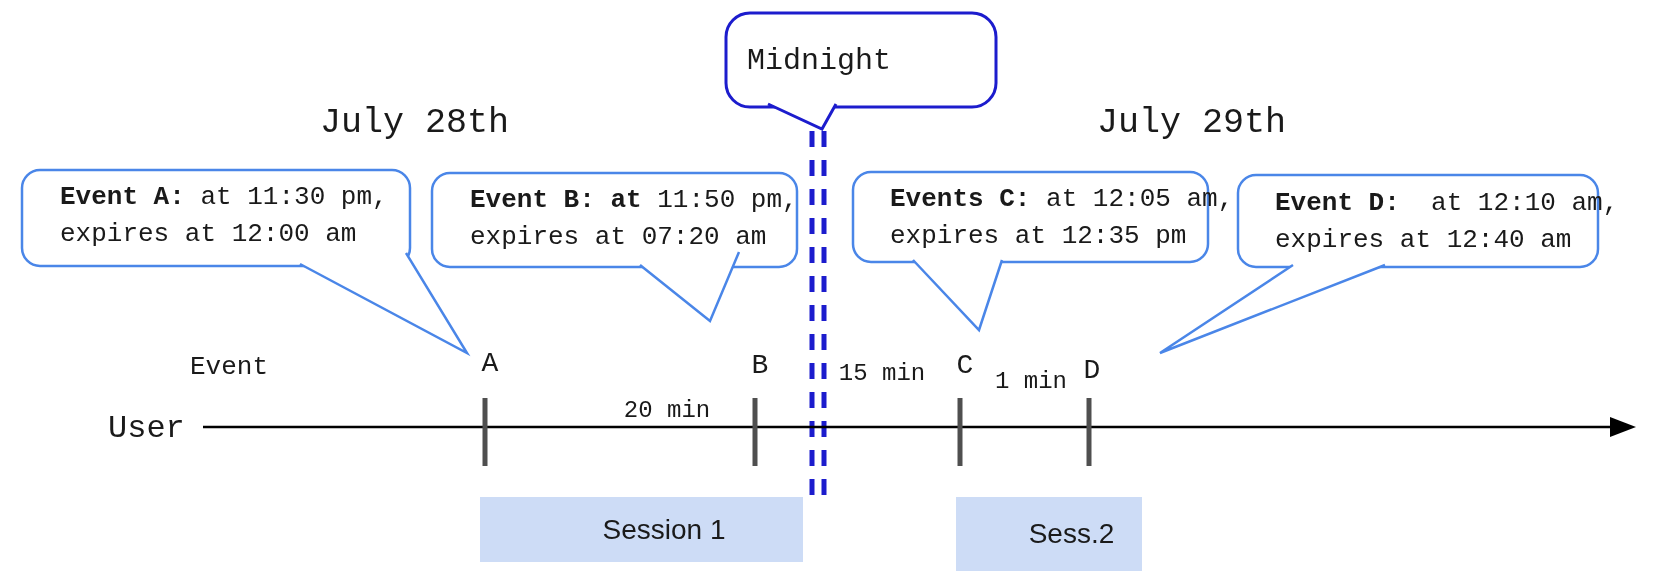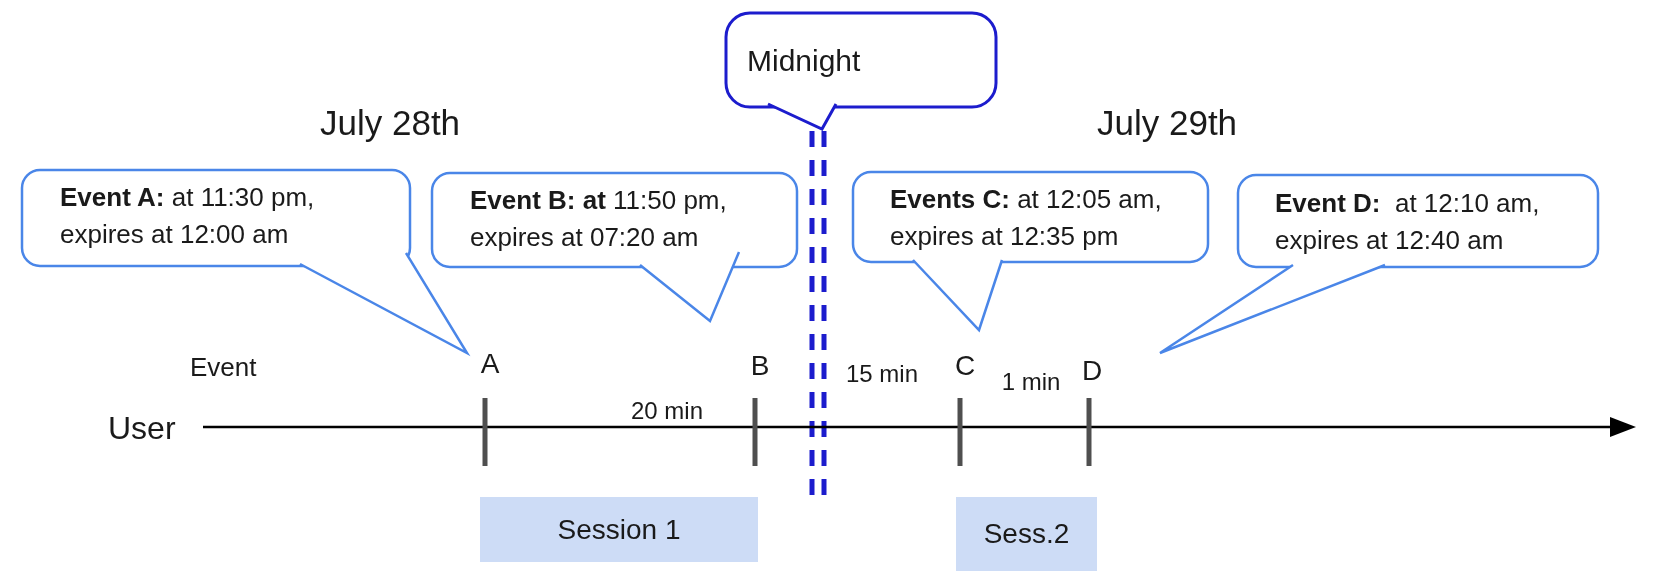--- a/index.html
+++ b/index.html
@@ -1,21 +1,21 @@
 <!DOCTYPE html>
 <html><head>
 <meta charset="utf-8">
 <style>
   html,body{margin:0;padding:0;background:#ffffff;}
   .stage{
     position:relative;width:1668px;height:578px;background:#ffffff;overflow:hidden;
     font-family:"Liberation Sans","DejaVu Sans",sans-serif;color:#1a1a1a;
   }
   .stage svg{position:absolute;left:0;top:0;}
-  .abs{position:absolute;white-space:nowrap;}
+  .abs{position:absolute;white-space:nowrap;font-family:Liberation Mono, monospace;}
 
   .day-title{font-size:35px;top:103px;}
   #day-left{left:320px;}
   #day-right{left:1097px;}
 
   .midnight-label{left:747px;top:44px;font-size:30px;}
 
   .bubble-text{font-size:26px;line-height:37px;}
   .bubble-text b{font-weight:bold;margin-top:32px;}
   #btxt-a{left:60px;top:179px;}
@@ -32,21 +32,21 @@
   #tick-label-c{left:965px;top:350px;}
   #tick-label-d{left:1092px;top:355px;}
 
   .duration-label{font-size:24px;transform:translateX(-50%);}
   #dur-ab{left:667px;top:362px;margin-top:35px;}
   #dur-bc{left:882px;top:360px;}
   #dur-cd{left:1031px;top:368px;}
 
   .session-box{
     position:absolute;background:#cddcf6;display:flex;align-items:center;justify-content:center;
-    font-size:28px;color:#1a1a1a;
+    font-size:28px;color:#1a1a1a;padding-left:45px;
   }
   #session-1{left:480px;top:497px;width:278px;height:65px;}
   #session-2{left:956px;top:497px;width:141px;height:74px;}
 </style>
 </head>
 <body>
 
 <div class="stage">
 
   <svg width="1668" height="578" viewBox="0 0 1668 578">

